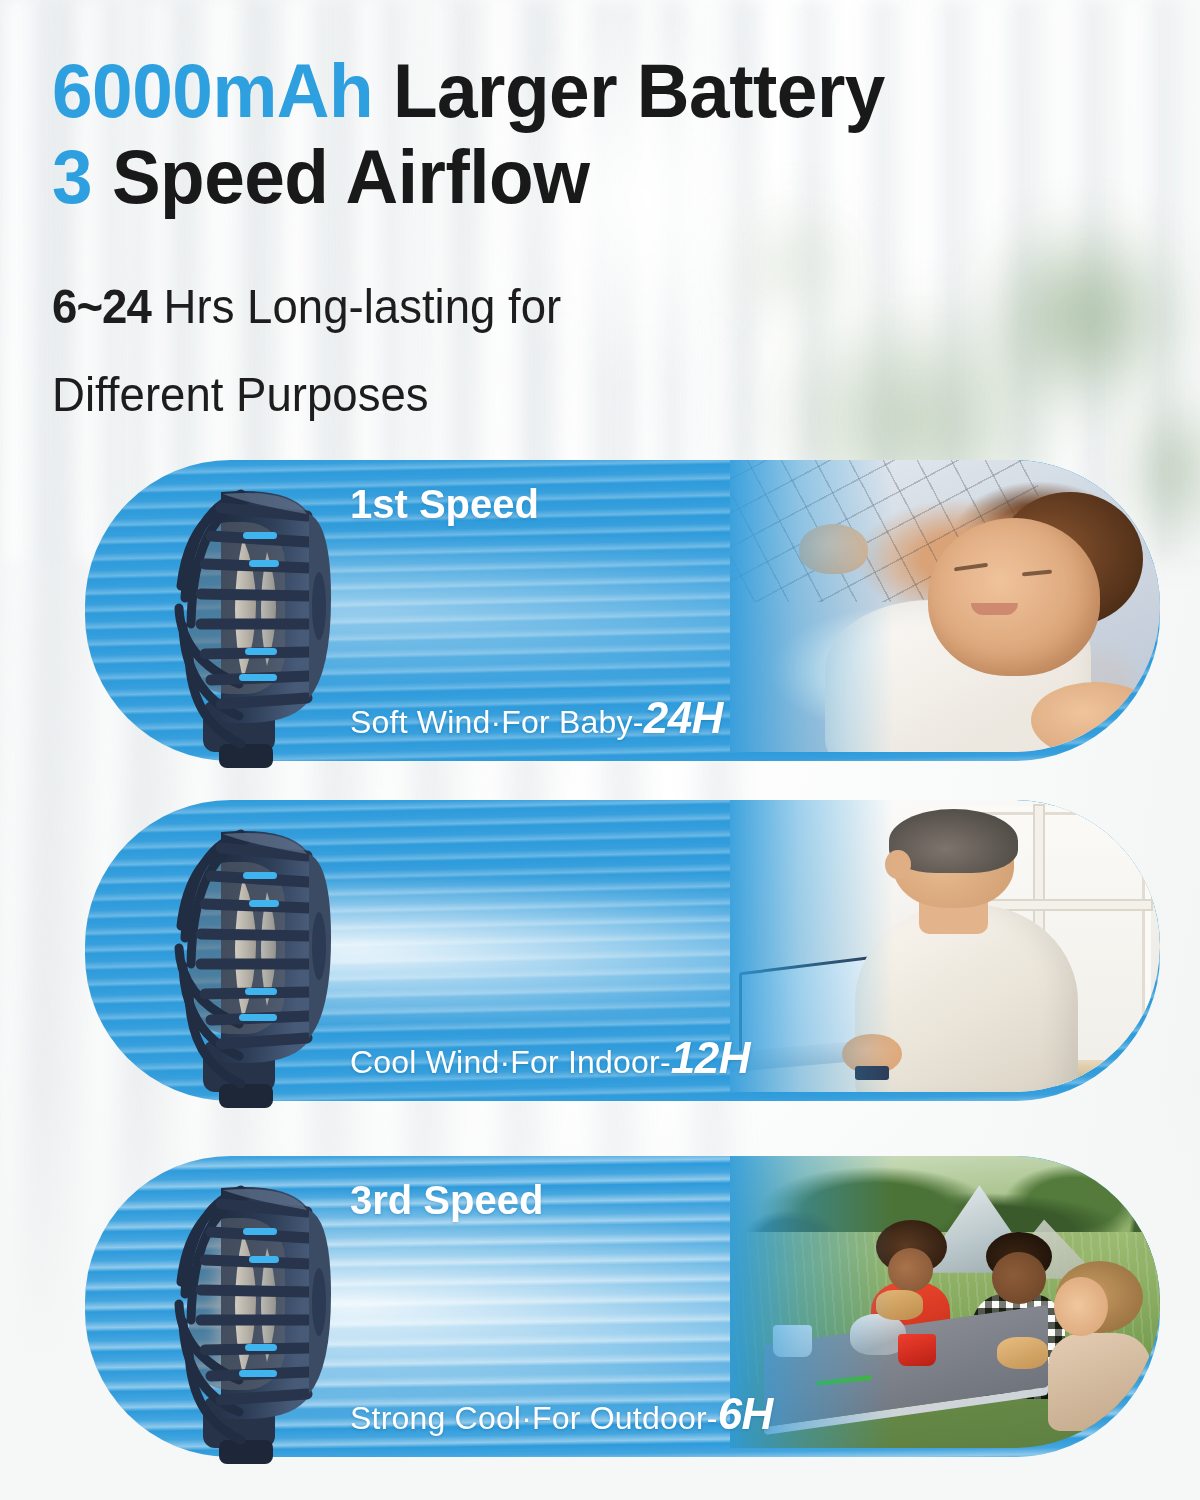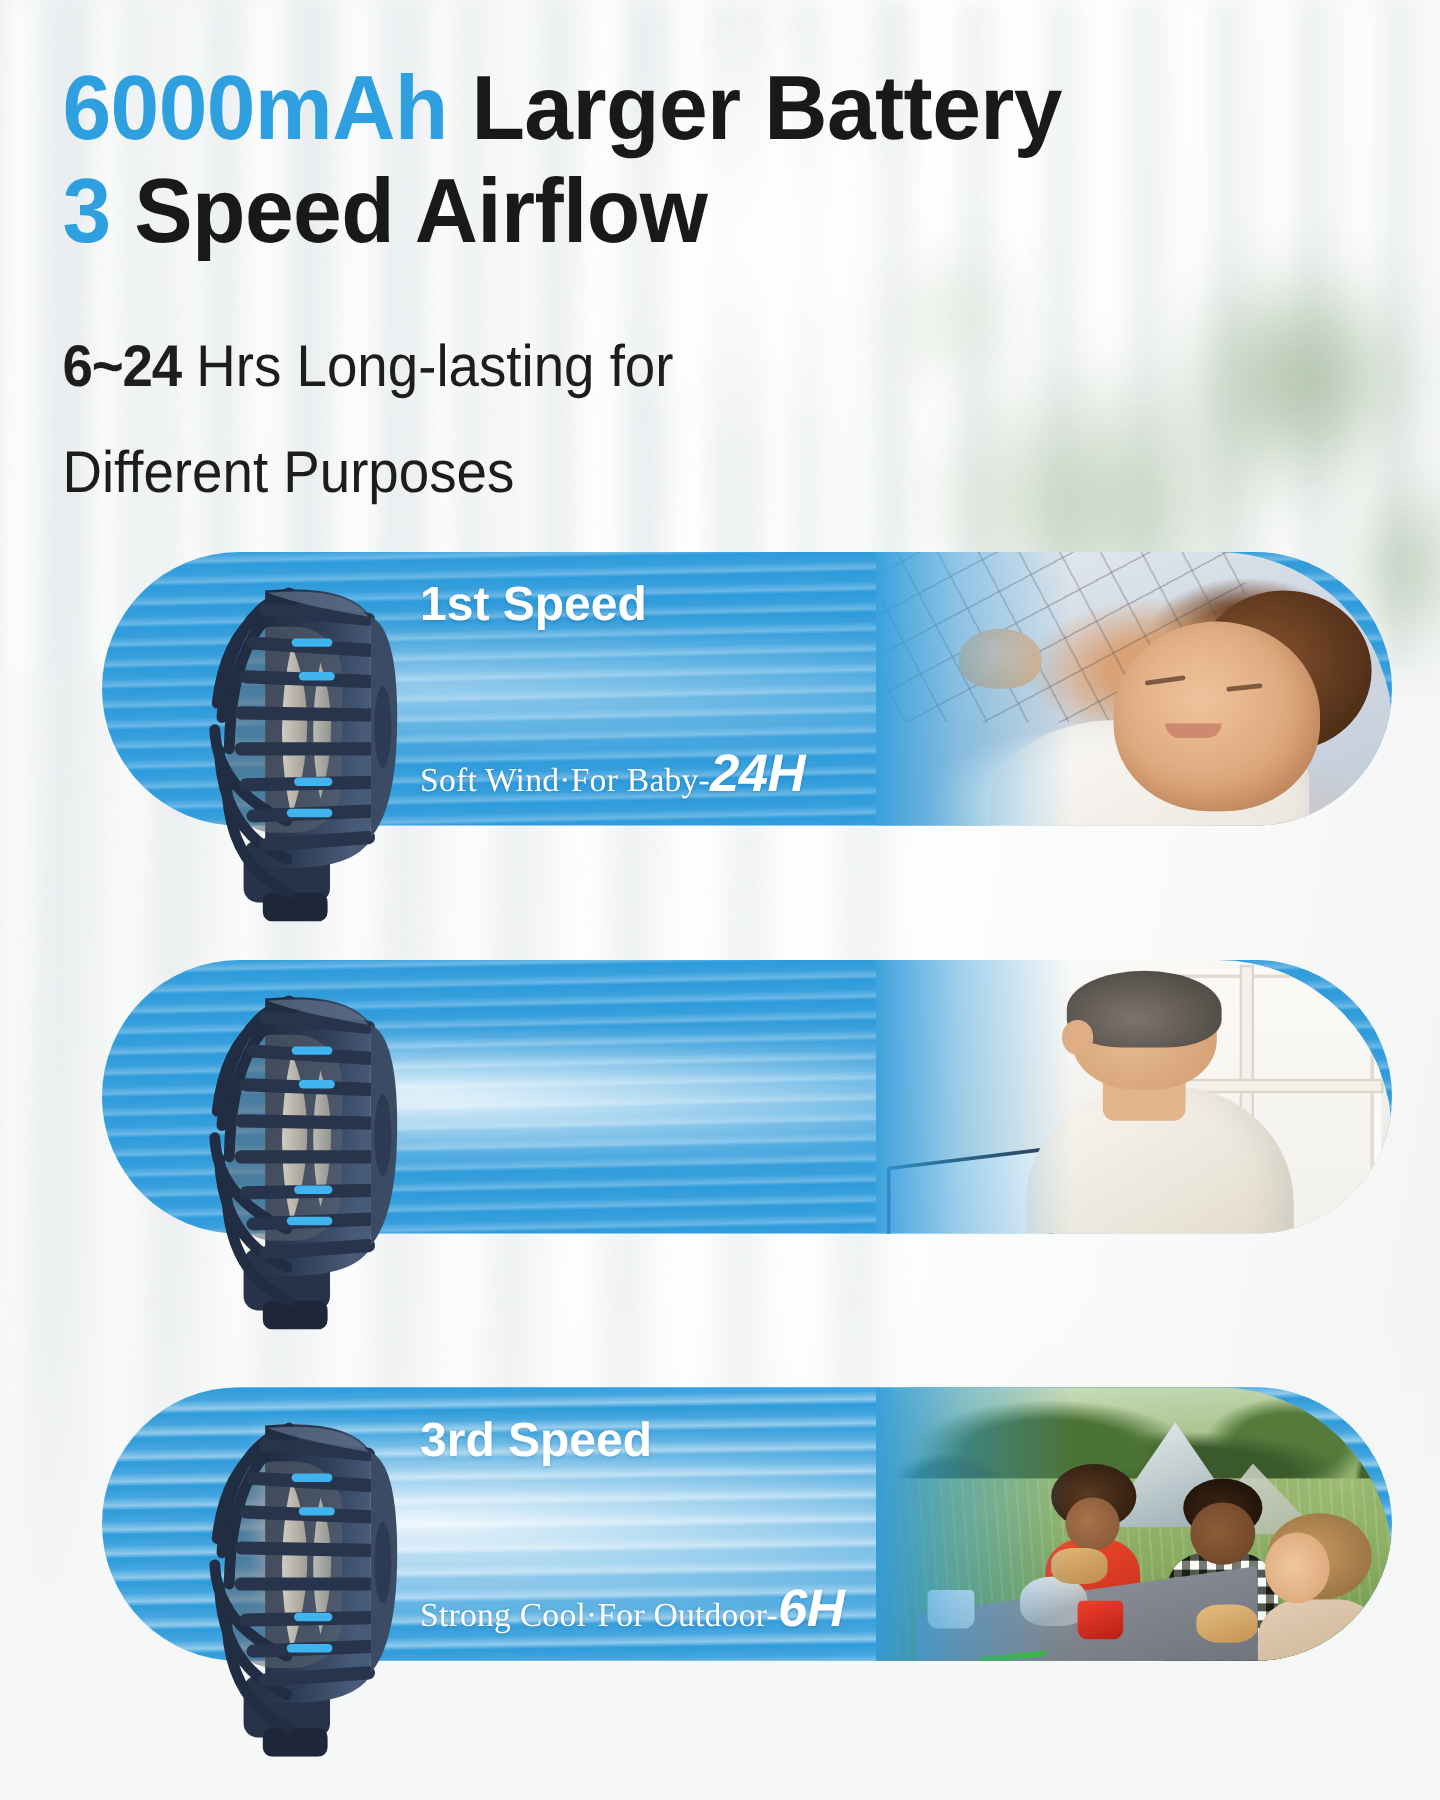--- a/index.html
+++ b/index.html
@@ -85,21 +85,21 @@
     transform:scaleX(.93);
     transform-origin:left center;
   }
   .sub-line .bold { font-weight:800; letter-spacing:-1px; }
 
   
   .card {
     position:absolute;
     left:85px;
     width:1075px;
-    height:228px;
+    height:301px;
     border-radius:146px;
     overflow:visible;
     z-index:4;
   }
   #card-1 { top:460px; }
   #card-2 { top:800px; }
   #card-3 { top:1156px; }
 
   .card-clip {
     position:absolute; inset:0;
@@ -409,24 +409,23 @@
   .speed-desc {
     position:absolute;
     left:265px;
     bottom:18px;
     z-index:6;
     white-space:nowrap;
     color:#ffffff;
     text-shadow:0 1px 3px rgba(0,80,130,.3);
   }
   .speed-desc .txt {
-    font-size:28px;
+    font-size:32px;
     font-weight:400;
     letter-spacing:.2px;
-    font-family:Liberation Serif, serif;
   }
   .speed-desc .hrs {
     font-size:44px;
     font-weight:800;
     letter-spacing:-0.5px;
     font-style:italic;
   }
 </style>
 </head>
 <body>
@@ -597,20 +596,23 @@
       <rect x="150" y="84" width="34" height="7" rx="3.5"></rect>
       <rect x="156" y="112" width="30" height="7" rx="3.5"></rect>
       <rect x="152" y="200" width="32" height="7" rx="3.5"></rect>
       <rect x="146" y="226" width="38" height="7" rx="3.5"></rect>
     </g>
     <path d="M216 66 q22 10 22 84 q0 74 -22 100 z" fill="#3b4b64"></path>
     <ellipse cx="226" cy="158" rx="7" ry="34" fill="#2a3750" opacity=".85"></ellipse>
     <path d="M130 46 q66 -6 84 20 q-58 -10 -84 -20 z" fill="#63748f" opacity=".7"></path>
   </svg>
 
+  <div class="speed-desc">
+    <span class="txt">Cool Wind·For Indoor-</span><span class="hrs">12H</span>
+  </div>
 </div>
 
 <div class="card" id="card-3">
   <div class="card-clip">
     <div class="airflow strong"></div>
     <div class="airflow-core wide"></div>
     <div class="photo">
       <div class="ph-camp">
         <div class="trees"></div>
         <div class="grass"></div>

